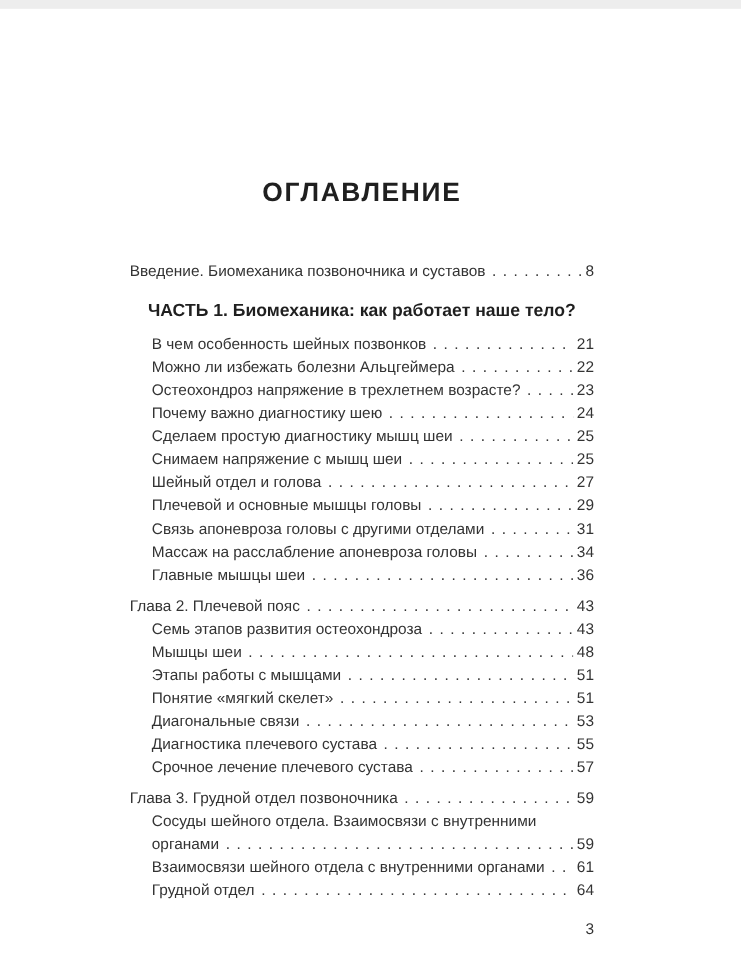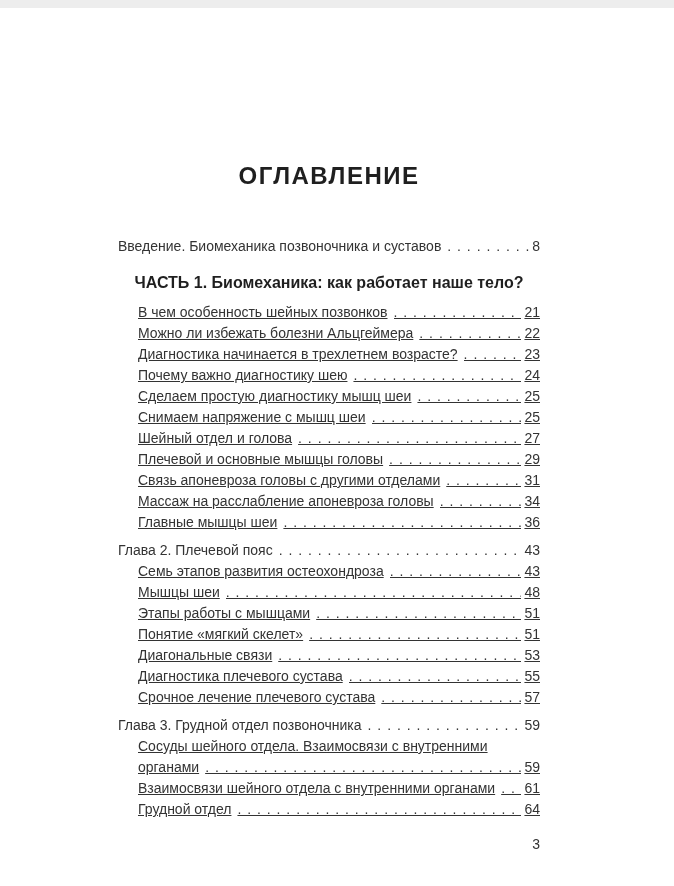--- a/index.html
+++ b/index.html
@@ -28,21 +28,21 @@
     margin: 0 0 46px 0;
   }
   .row {
     display: flex;
     align-items: flex-end;
     font-size: 14px;
     line-height: 21px;
     color: #333333;
   }
   .row .label { white-space: nowrap; }
-  .row.sub { padding-left: 20px; text-decoration: underline; }
+  .row.sub { padding-left: 20px; }
   .row.chapter { margin-top: 7px; }
   .dots {
     flex: 1;
     overflow: hidden;
     white-space: nowrap;
     margin: 0 3px 0 6px;
     color: #333333;
   }
   .dots::after {
     content: ". . . . . . . . . . . . . . . . . . . . . . . . . . . . . . . . . . . . . . . . . . . . . . . . . . . . . . . . . . . . . . . . . . . . . . . . . . . .";
@@ -85,21 +85,21 @@
       <span class="label">В чем особенность шейных позвонков</span>
       <span class="dots"></span>
       <span class="pnum">21</span>
     </div>
   <div class="row sub">
       <span class="label">Можно ли избежать болезни Альцгеймера</span>
       <span class="dots"></span>
       <span class="pnum">22</span>
     </div>
   <div class="row sub">
-      <span class="label">Диагностика начинается в трехлетнем возрасте?</span>
+      <span class="label">Остеохондроз напряжение в трехлетнем возрасте?</span>
       <span class="dots"></span>
       <span class="pnum">23</span>
     </div>
   <div class="row sub">
       <span class="label">Почему важно диагностику шею</span>
       <span class="dots"></span>
       <span class="pnum">24</span>
     </div>
   <div class="row sub">
       <span class="label">Сделаем простую диагностику мышц шеи</span>

